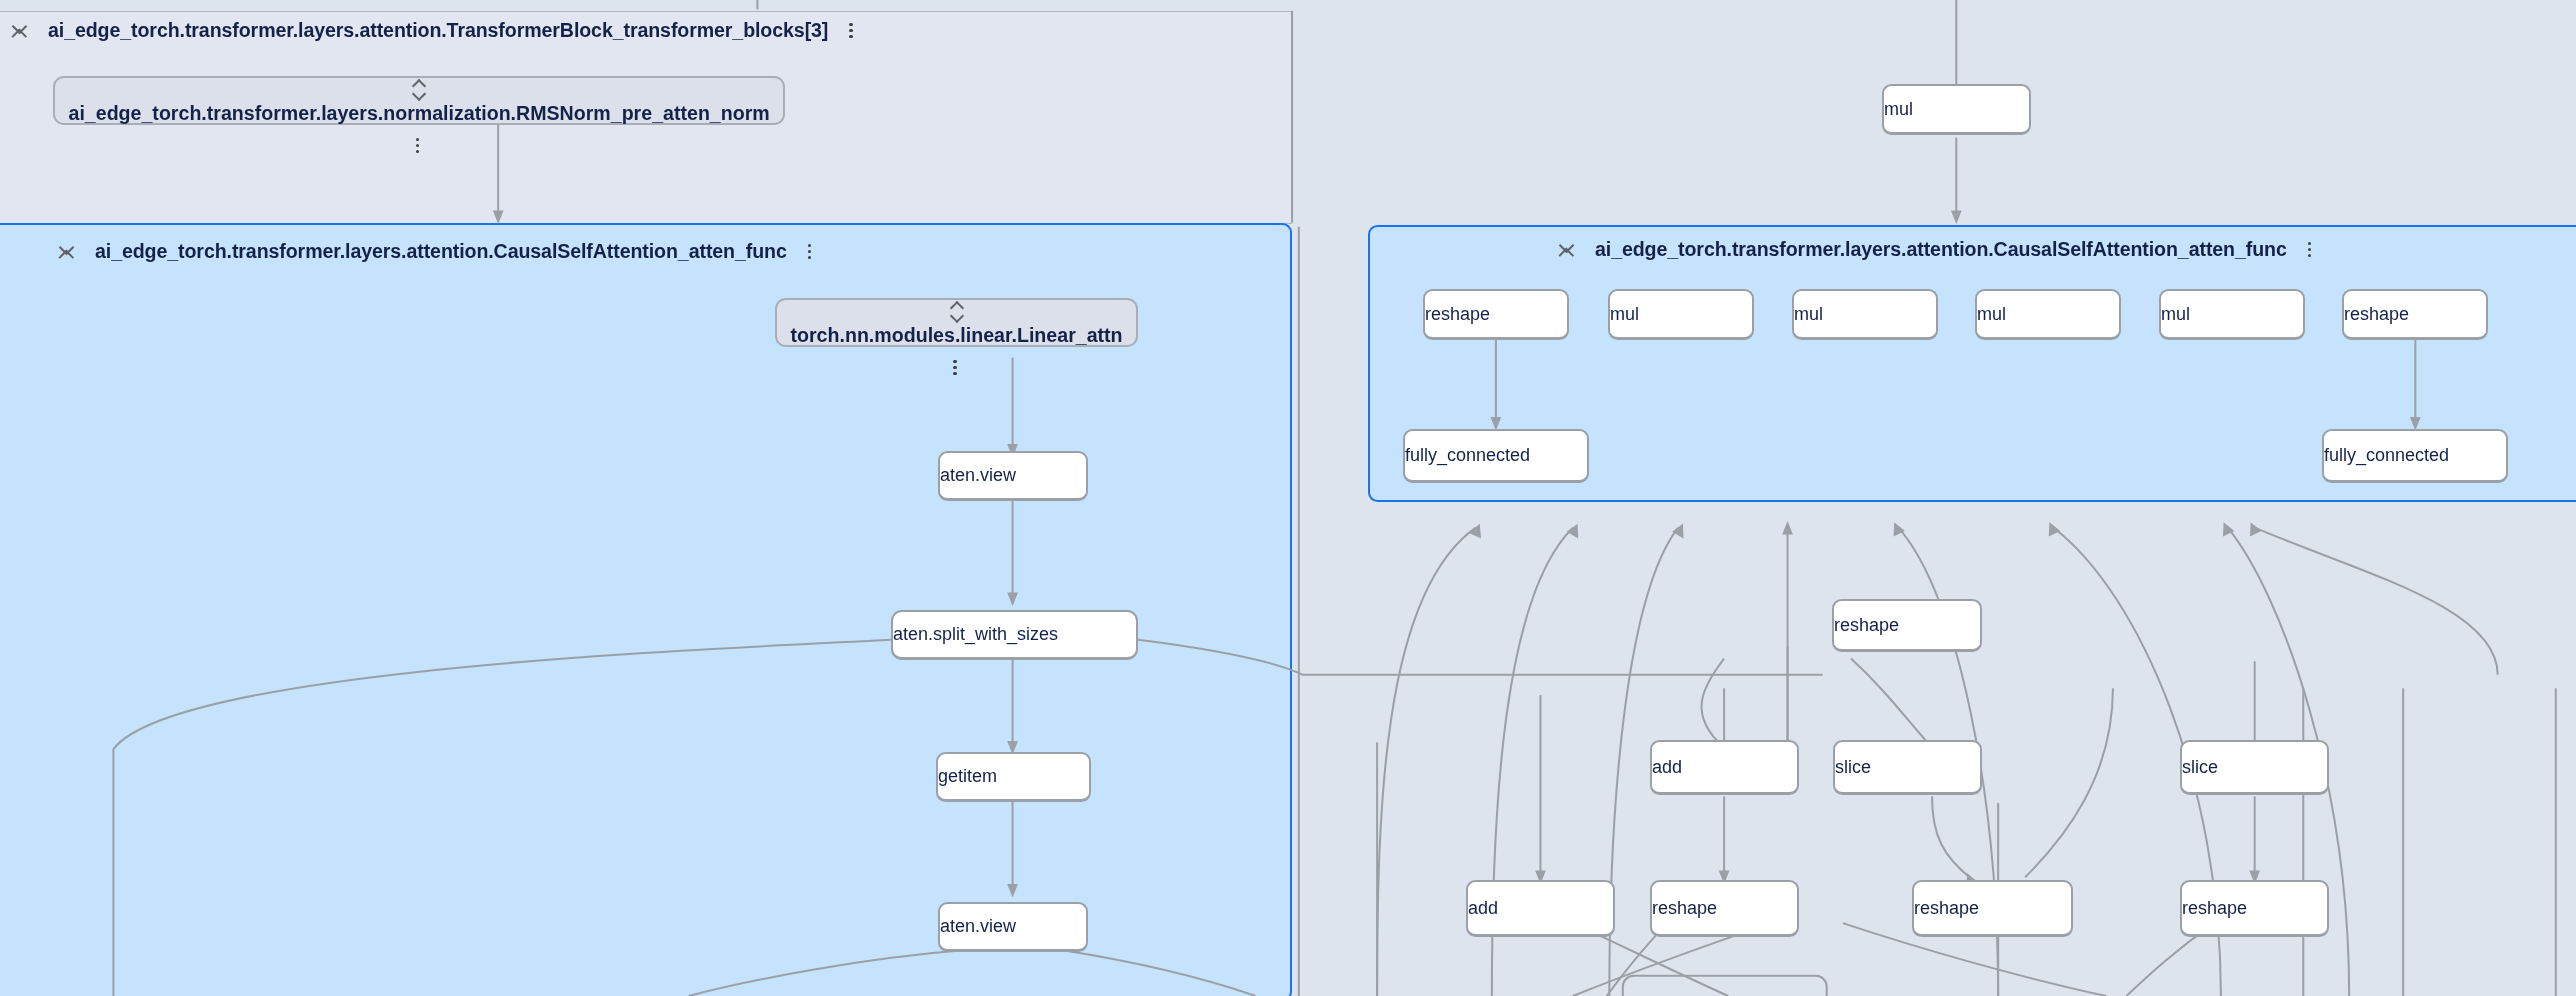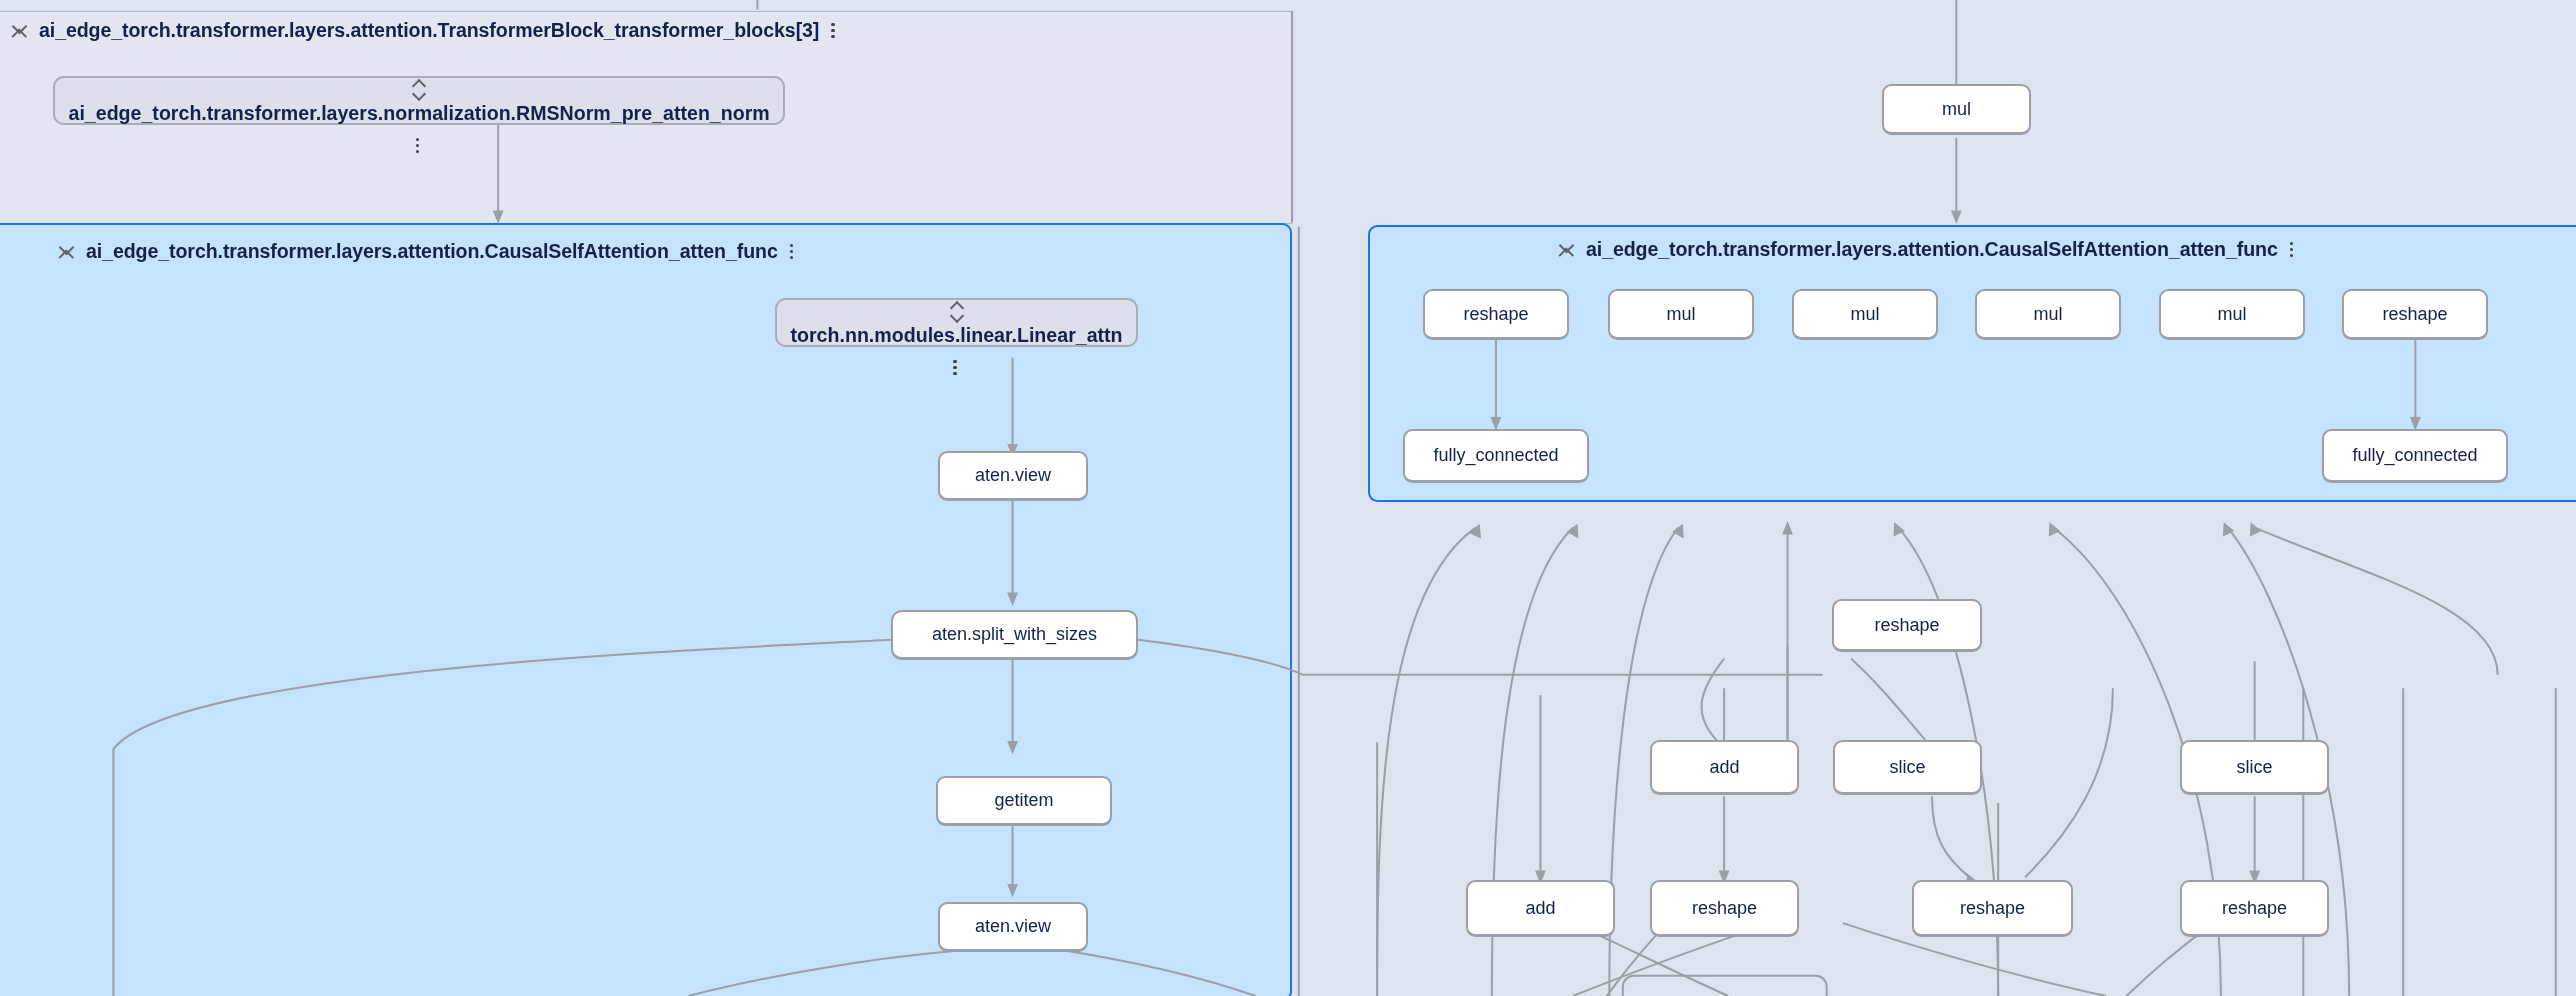--- a/index.html
+++ b/index.html
@@ -40,21 +40,21 @@
     border: 2.7px solid #1a73e8;
     border-radius: 9.5px;
     z-index: 3;
   }
   .group.nw { border-radius: 0; border-left: none; border-top: 1.4px solid #b0b5bd; }
 
   .ghdr {
     position: absolute;
     display: flex;
     align-items: center;
-    gap: 12px;
+    gap: 21px;
     white-space: nowrap;
     color: #14224a;
     font-size: 19.6px;
     font-weight: 700;
     letter-spacing: -0.1px;
     z-index: 6;
   }
   .ghdr .lbl { line-height: 1; }
 
   
@@ -120,21 +120,20 @@
     white-space: nowrap;
     z-index: 8;
     flex-direction: column;
   }
 
   
   .node {
     position: absolute;
     display: flex;
     align-items: center;
-    justify-content: center;
     background: #ffffff;
     border: 2px solid #9aa0a6;
     border-bottom-width: 3.4px;
     border-radius: 9.5px;
     color: #14224a;
     font-size: 18px;
     white-space: nowrap;
     z-index: 8;
   }
   .node.wide { border-radius: 10.8px; margin-top: 8px; }
@@ -308,21 +307,21 @@
   </div>
 
   <div class="node" style="left:938px; top:451px; width:150px; height:50px;">
     <span>aten.view</span>
   </div>
 
   <div class="node wide" style="left:891px; top:602px; width:247px; height:50px;">
     <span>aten.split_with_sizes</span>
   </div>
 
-  <div class="node" style="left:936px; top:776px; width:176px; height:50px;">
+  <div class="node" style="left:936px; top:752px; width:155px; height:50px;">
     <span>getitem</span>
   </div>
 
   <div class="node" style="left:938px; top:902px; width:150px; height:50px;">
     <span>aten.view</span>
   </div>
 
   <div class="node" style="left:1882px; top:84px; width:149px; height:51px;">
     <span>mul</span>
   </div>

